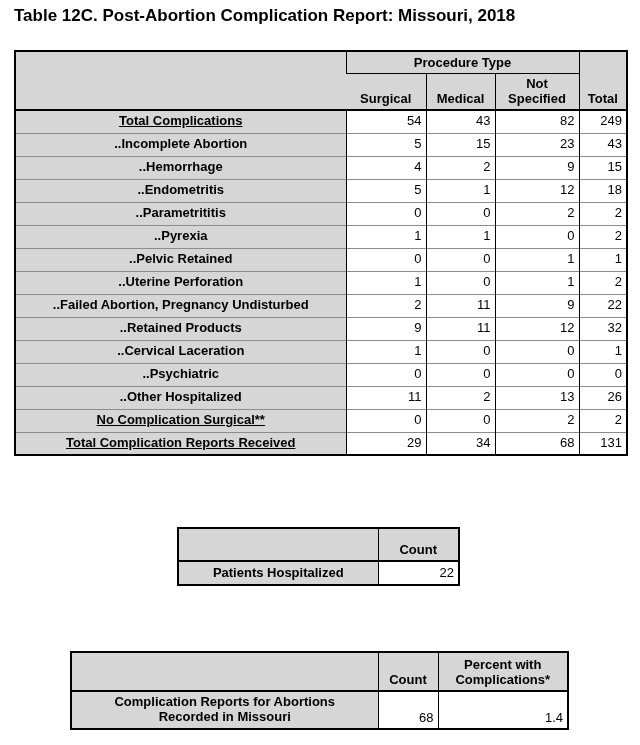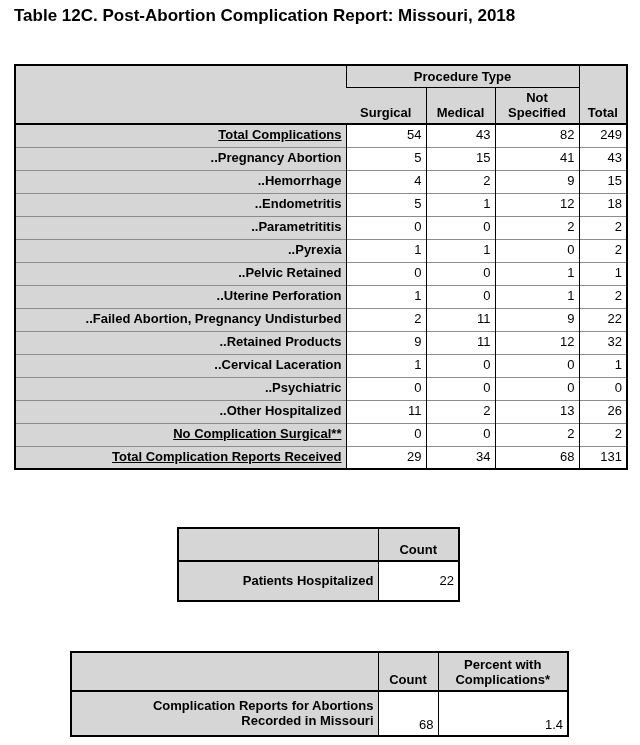--- a/index.html
+++ b/index.html
@@ -46,54 +46,54 @@
     text-align: center;
     vertical-align: bottom;
     padding-bottom: 2px;
   }
   th.group-hdr { border-bottom: 1px solid #000; vertical-align: middle; padding-bottom: 0; }
   
   table.t td { background: #ffffff; }
   table.t td.lbl {
     background: #d6d6d6;
     font-weight: bold;
-    text-align: right;
+    text-align: center;
     vertical-align: middle;
   }
   table.t td.num {
     text-align: right;
     font-weight: normal;
     vertical-align: middle;
   }
   
   table.t tbody tr + tr td { border-top: 1px solid #8c8c8c; }
   table.t tbody tr:first-child td { border-top: 2px solid #000; }
   tr.strong td.lbl { text-decoration: underline; }
   
   #main-table tr.hdr1 { height: 22px; }
   #main-table tr.hdr2 { height: 37px; }
   #main-table tbody tr { height: 23px; }
   
   #hosp-table thead tr { height: 33px; }
-  #hosp-table tbody tr { height: 40px; margin-left: 44px; }
+  #hosp-table tbody tr { height: 24px; margin-left: 44px; }
   
   #pct-table thead tr { height: 39px; }
-  #pct-table tbody tr { height: 45px; }
+  #pct-table tbody tr { height: 38px; }
   #pct-table td.num { vertical-align: bottom; padding-bottom: 2px; }
   #pct-table td.lbl { vertical-align: middle; }
   #pct-table td.lbl span { display: block; }
 </style>
 </head>
 <body>
 
 <div class="canvas">
 
   <div class="doc-title">Table 12C. Post-Abortion Complication Report: Missouri, 2018</div>
 
-  <table class="t" id="main-table" style="left:14px; top:64px; width:612px;">
+  <table class="t" id="main-table" style="left:14px; top:50px; width:612px;">
     <colgroup>
       <col style="width:331px">
         <col style="width:80px">
         <col style="width:69px">
         <col style="width:84px">
         <col style="width:48px">
     </colgroup>
     <thead>
       <tr class="hdr1">
         <th rowspan="2"></th>
@@ -108,24 +108,24 @@
     </thead>
     <tbody>
       <tr class="strong">
         <td class="lbl">Total Complications</td>
         <td class="num">54</td>
         <td class="num">43</td>
         <td class="num">82</td>
         <td class="num">249</td>
       </tr>
       <tr>
-        <td class="lbl">..Pregnancy Abortion</td>
+        <td class="lbl">..Incomplete Abortion</td>
         <td class="num">5</td>
         <td class="num">15</td>
-        <td class="num">41</td>
+        <td class="num">23</td>
         <td class="num">43</td>
       </tr>
       <tr>
         <td class="lbl">..Hemorrhage</td>
         <td class="num">4</td>
         <td class="num">2</td>
         <td class="num">9</td>
         <td class="num">15</td>
       </tr>
       <tr>

